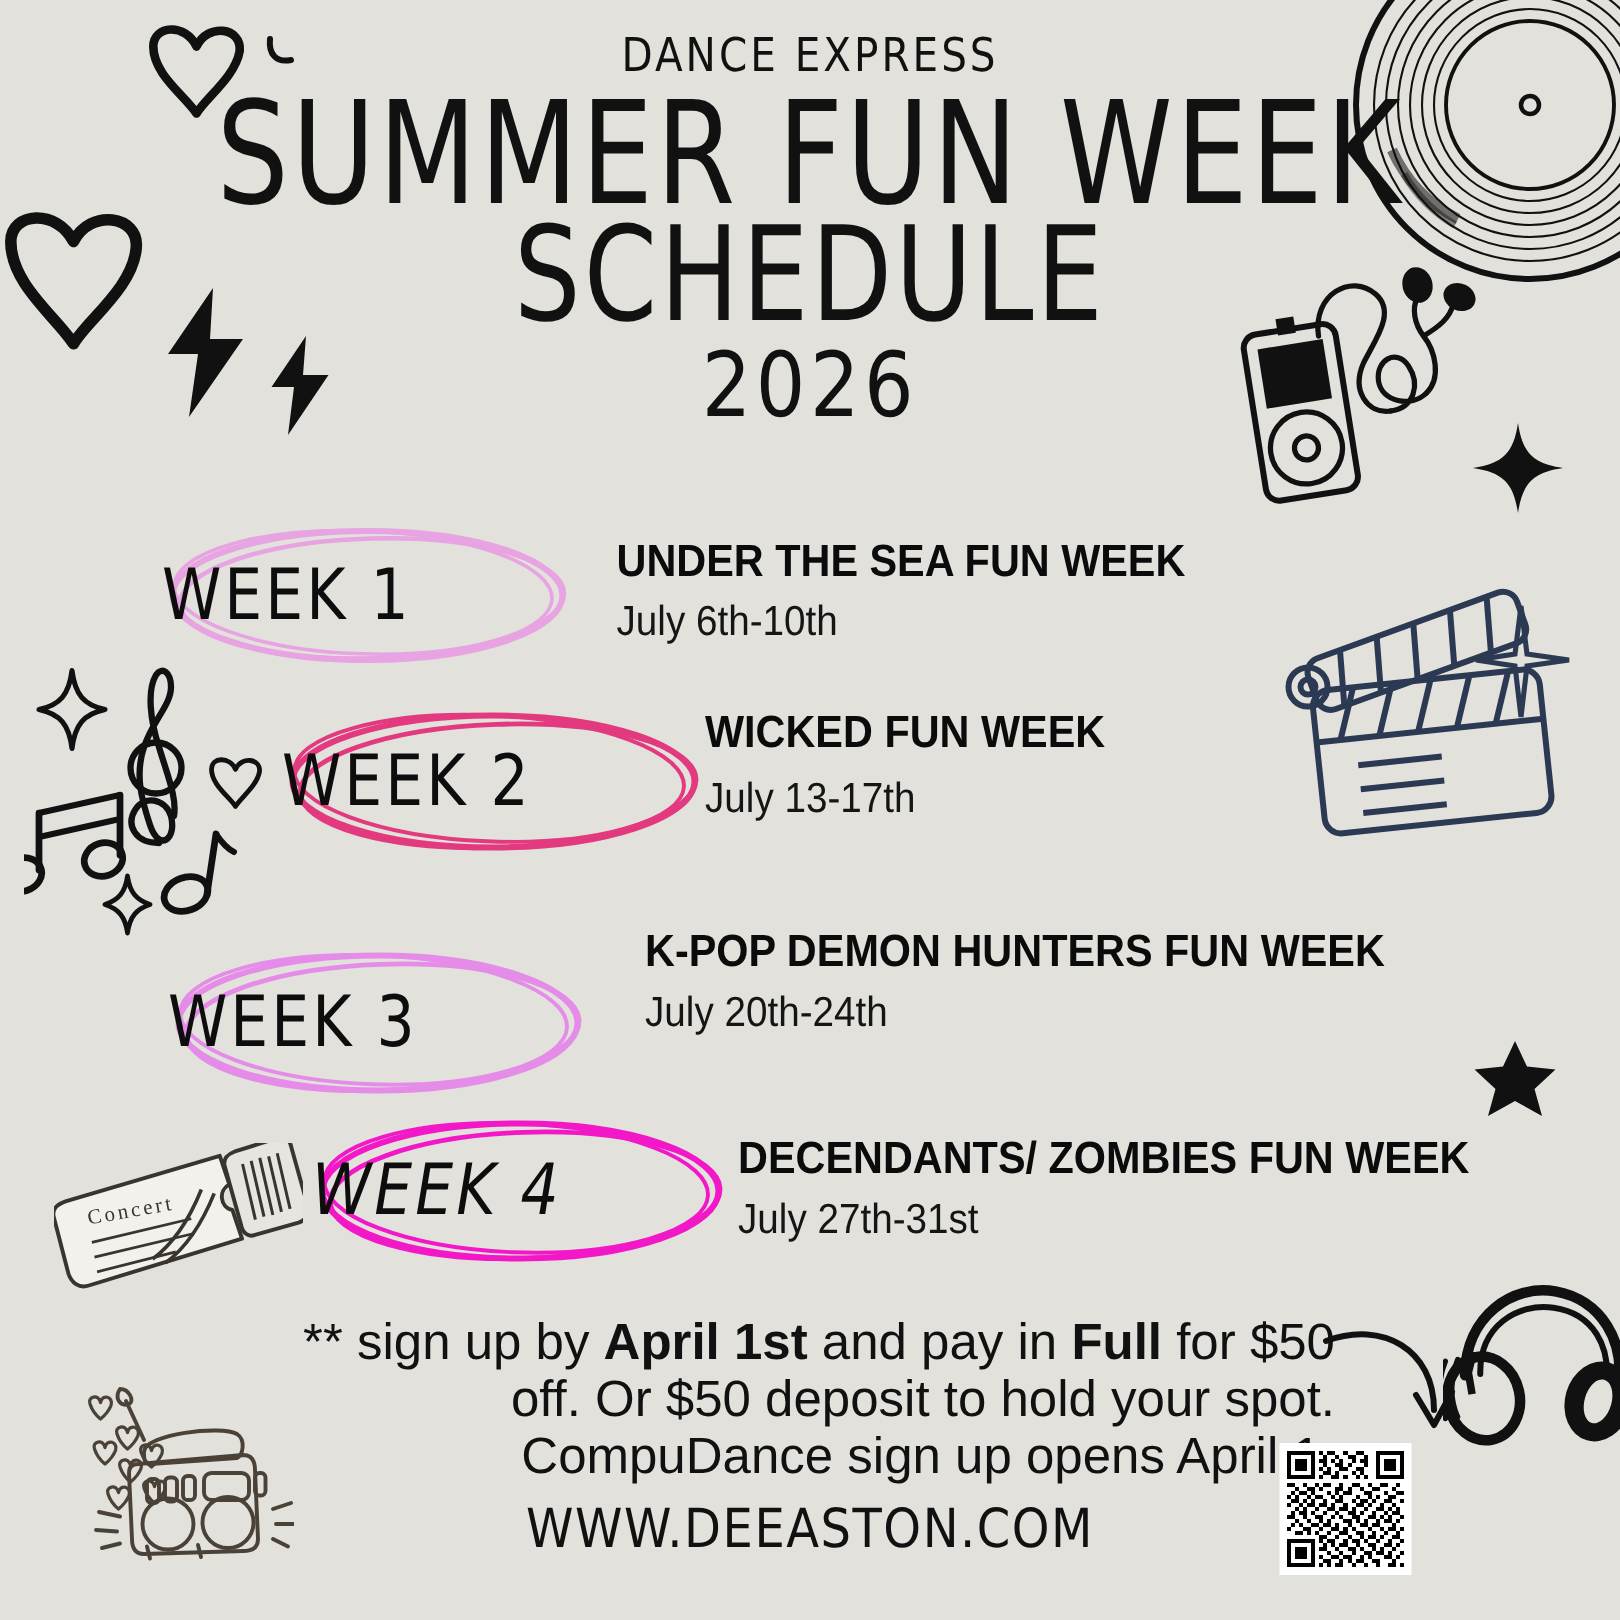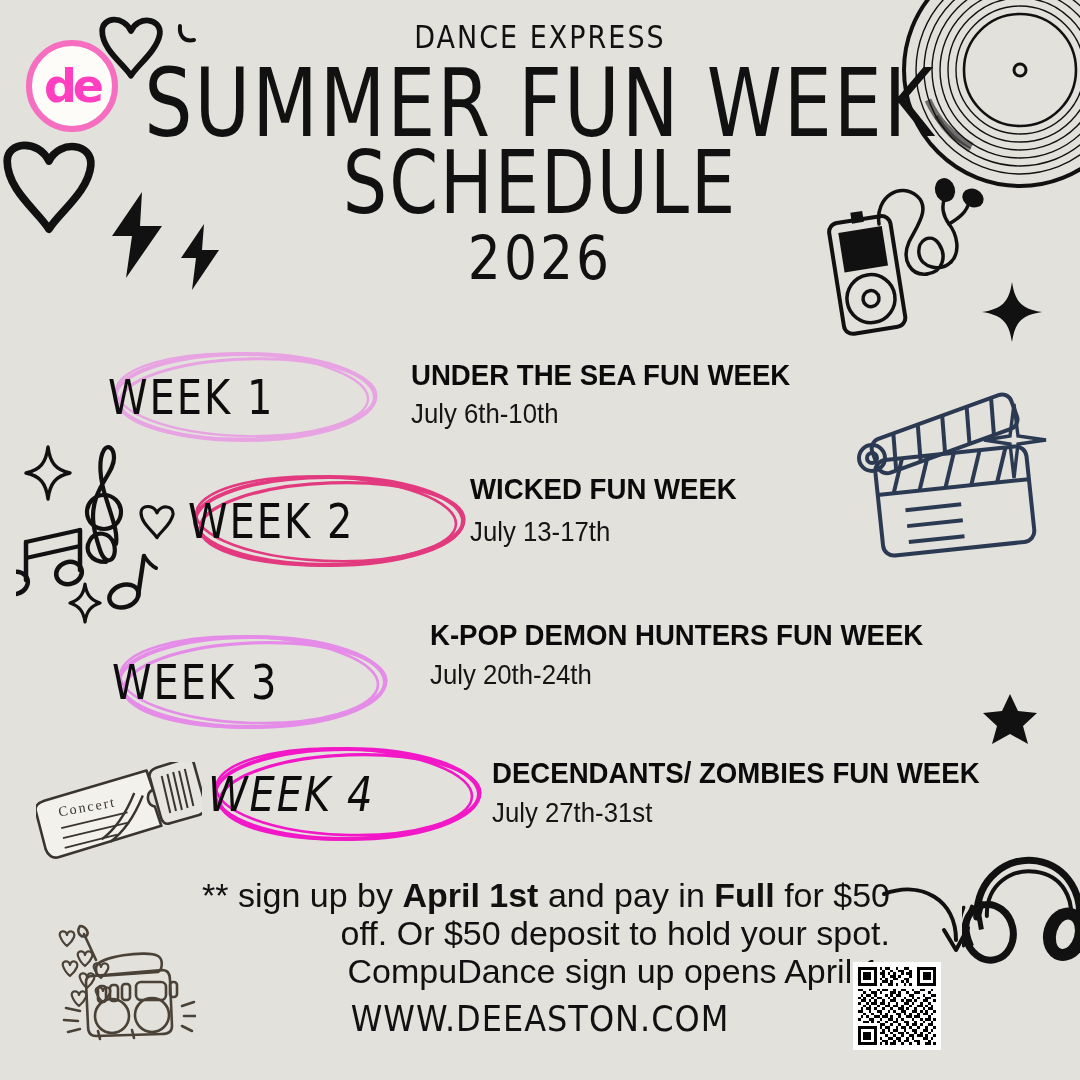--- a/index.html
+++ b/index.html
@@ -322,23 +322,20 @@
         <path d="M126 58 C132 70, 132 84, 126 96"></path>
       </g>
     </g>
   </svg>
 
   <svg class="deco" style="left:880px;top:878px;width:110px;height:90px;" viewBox="0 0 110 90">
     <path d="M4 16 C42 2, 76 22, 76 62" fill="none" stroke="#111" stroke-width="4" stroke-linecap="round"></path>
     <path d="M64 52 L76 72 L88 50" fill="none" stroke="#111" stroke-width="4" stroke-linecap="round" stroke-linejoin="round"></path>
   </svg>
 
-  <div id="logo">
-    <span id="logo-text">de</span>
-  </div>
 
   <div id="brand-line">DANCE EXPRESS</div>
   <div id="title-1">SUMMER FUN WEEK</div>
   <div id="title-2">SCHEDULE</div>
   <div id="year">2026</div>
 
   <div class="week-row">
     <div class="week-badge" style="left:108px;top:348px;width:275px;height:98px;">
       <svg class="ellipse" viewBox="0 0 275 98" preserveAspectRatio="none">
         <ellipse cx="137" cy="49" rx="130" ry="43" fill="none" stroke="#e7a3e2" stroke-width="4"></ellipse>

